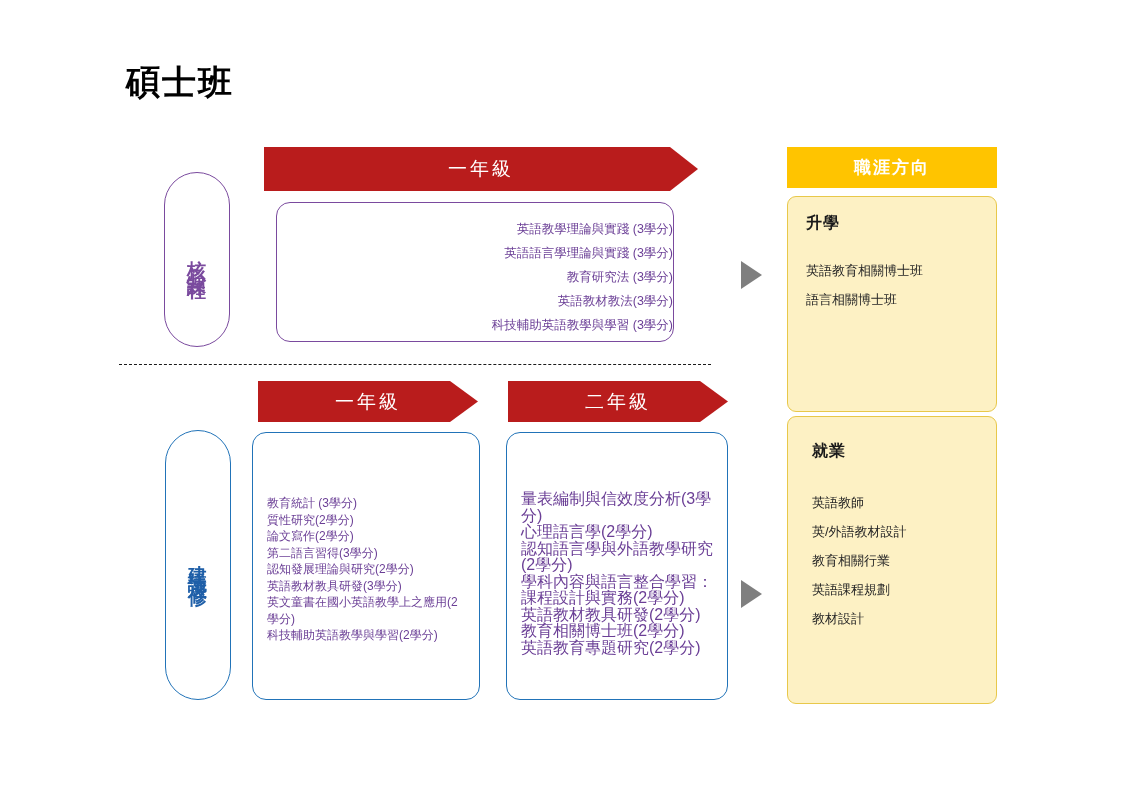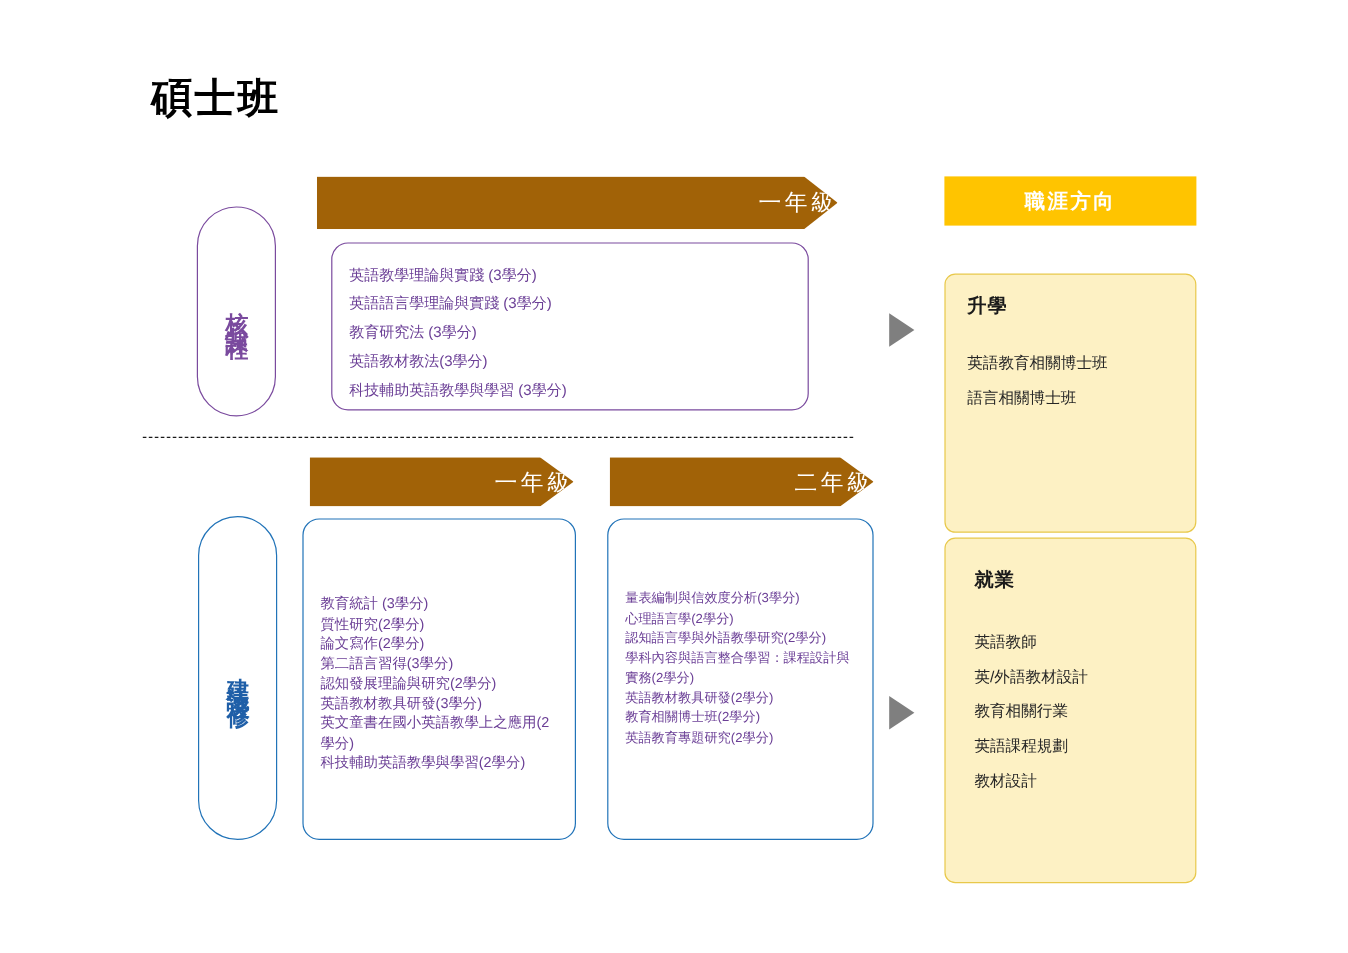--- a/index.html
+++ b/index.html
@@ -65,24 +65,24 @@
     top: 430px;
     width: 66px;
     height: 270px;
     border: 1.6px solid #2173B8;
   }
   #capsule-elective .vtext { color: #1F5FA8; }
 
   
   .chevron {
     position: absolute;
-    background: #a16207;
+    background: #b91c1c;
     display: flex;
     align-items: center;
-    justify-content: flex-end;
+    justify-content: center;
     color: #ffffff;
     font-size: 19px;
     letter-spacing: 3px;
     clip-path: polygon(0 0, calc(100% - 28px) 0, 100% 50%, calc(100% - 28px) 100%, 0 100%);
   }
   #chevron-core-y1 {
     left: 264px;
     top: 147px;
     width: 434px;
     height: 44px;
@@ -116,20 +116,21 @@
     color: #6B3F96;
   }
 
   #box-core {
     left: 276px;
     top: 202px;
     width: 398px;
     height: 140px;
     border: 1.4px solid #7A4A9E;
     padding: 14px 0 0 14px;
+    text-align: right;
   }
   #box-core li {
     font-size: 12.5px;
     line-height: 24px;
     white-space: nowrap;
   }
 
   #box-elec-y1 {
     left: 252px;
     top: 432px;
@@ -145,21 +146,21 @@
 
   #box-elec-y2 {
     left: 506px;
     top: 432px;
     width: 222px;
     height: 268px;
     border: 1.4px solid #2173B8;
     padding: 58px 10px 0 14px;
   }
   #box-elec-y2 li {
-    font-size: 11px;
+    font-size: 16px;
     line-height: 16.5px;
   }
 
   
   #separator {
     position: absolute;
     left: 119px;
     top: 364px;
     width: 592px;
     height: 0;
@@ -195,21 +196,20 @@
     letter-spacing: 2px;
   }
   .career-panel {
     position: absolute;
     left: 787px;
     box-sizing: border-box;
     background: #FDF1C4;
     border: 1.4px solid #E8C84A;
     border-radius: 9px;
     padding: 16px 16px 0 18px;
-    margin-top: 32px;
   }
   #career-panel-study {
     top: 196px;
     width: 210px;
     height: 216px;
   }
   #career-panel-work {
     top: 416px;
     width: 210px;
     height: 288px;

